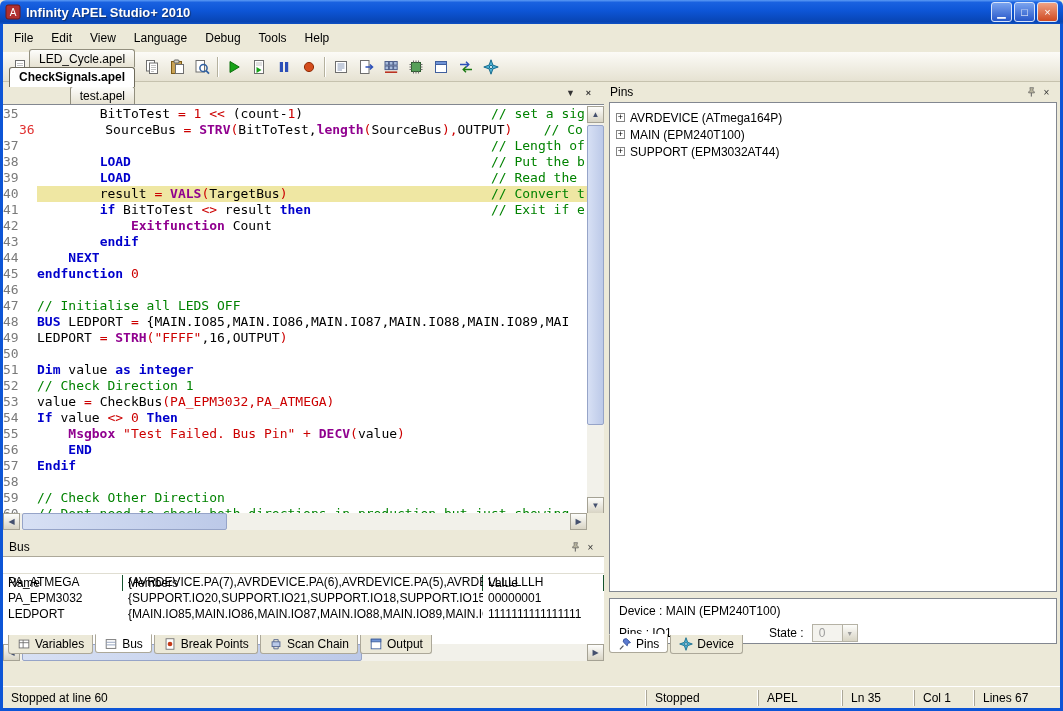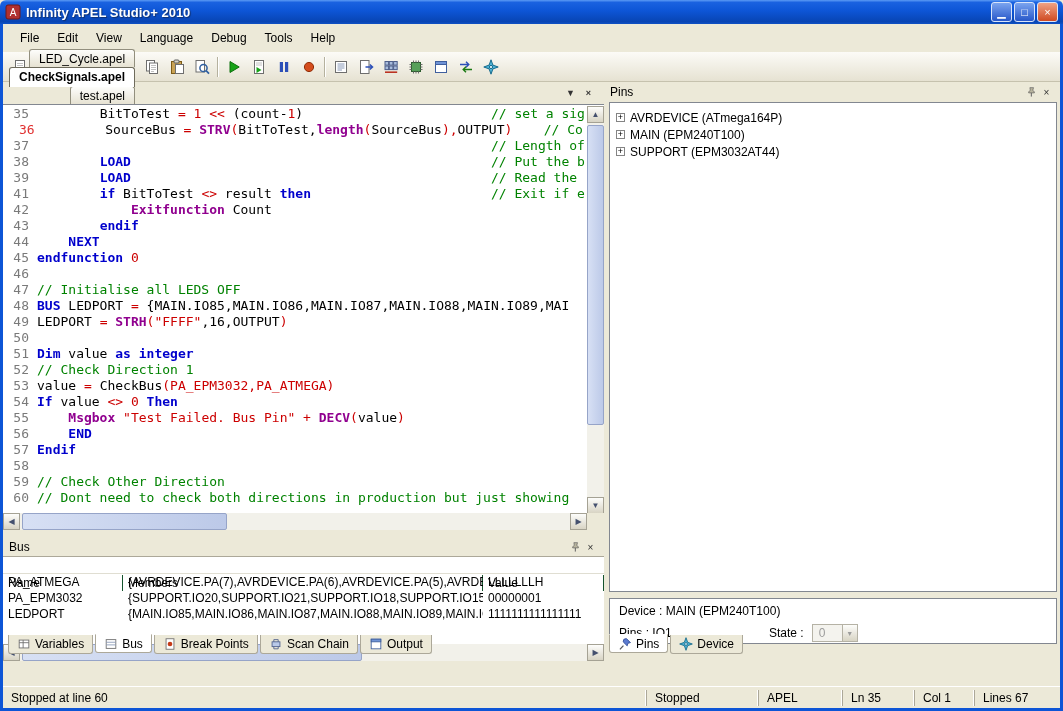--- a/index.html
+++ b/index.html
@@ -14,21 +14,21 @@
   .win-btns { display: flex; gap: 2px; }
   .wbtn { width: 21px; height: 20px; border: 1px solid #d8e4fa; border-radius: 3px; color: #fff; font-size: 11px;
     display: flex; align-items: center; justify-content: center; background: linear-gradient(#7ba4ef,#2757c9); }
   .wbtn.close { background: linear-gradient(#f0a284,#cf4a22); }
   .frame { position: absolute; background: #0d55d6; }
   .frame-l { left: 0; top: 24px; width: 3px; bottom: 0; }
   .frame-r { right: 0; top: 24px; width: 3px; bottom: 0; }
   .frame-b { left: 0; right: 0; bottom: 0; height: 3px; }
   .content { position: absolute; left: 3px; top: 24px; right: 3px; bottom: 3px; display: flex; flex-direction: column; background: #ece9d8; }
 
-  .menubar { height: 28px; display: flex; align-items: center; padding-left: 8px; }
+  .menubar { height: 28px; display: flex; align-items: center; padding-left: 2px; }
   .menu-item { padding: 4px 9px; cursor: default; }
   .toolbar { height: 30px; background: linear-gradient(#fcfbf7,#e6e2d2); border-bottom: 1px solid #c6c2ae; display: flex; align-items: center; padding: 0 4px; }
   .tb-btn { width: 25px; height: 24px; display: flex; align-items: center; justify-content: center; border-radius: 2px; }
   .tb-sep { width: 1px; height: 20px; background: #b5b19e; margin: 0 3px; box-shadow: 1px 0 0 #fff; }
   .icon { display: inline-flex; align-items: center; justify-content: center; }
 
   
   .main { position: relative; flex: 0 0 604px; }
   .leftcol { position: absolute; left: 0; top: 0; width: 601px; height: 604px; }
   .rightcol { position: absolute; left: 601px; top: 0; width: 456px; height: 604px; }
@@ -39,21 +39,21 @@
     background: linear-gradient(#fdfdfb,#e6e2d2); margin-right: 1px; white-space: nowrap; }
   .tab.active { background: #fff; font-weight: bold; height: 20px; position: relative; z-index: 3; margin-bottom: -1px; border-color: #6e6b5c; }
   .ts-controls { margin-left: auto; display: flex; gap: 3px; align-self: center; padding-right: 8px; }
   .ts-btn { width: 15px; height: 14px; font-size: 9px; display: flex; align-items: center; justify-content: center; color: #333; font-weight: bold; }
 
   
   .editor { position: absolute; left: 0; top: 22px; width: 601px; height: 426px; background: #fff; border-top: 1px solid #828790; }
   .code-lines { position: absolute; left: 0; top: 1px; right: 17px; bottom: 17px; overflow: hidden;
     font-family: "DejaVu Sans Mono", monospace; font-size: 13px; line-height: 16px; }
   .code-line { display: flex; height: 16px; white-space: pre; }
-  .ln { flex: 0 0 34px; text-align: right; padding-right: 8px; color: #7a7a7a; }
+  .ln { flex: 0 0 34px; text-align: left; padding-right: 8px; color: #7a7a7a; }
   .ln.red { color: var(--breakpoint, #e03030); padding-left: 16px; }
   .lt { flex: 1; white-space: pre; overflow: hidden; }
   .code-line.hl .lt { background: var(--highlight_line, #efe7a3); }
   .sp { color: #000; }
   .sk { color: var(--keyword, #0000cc); font-weight: bold; }
   .sf { color: var(--function, #90008f); font-weight: bold; }
   .sr { color: var(--literal, #cc0000); }
   .sc { color: var(--comment, #008200); }
 
   
@@ -327,20 +327,21 @@
           </span>
         </div>
 
         <div class="editor">
           <div class="code-lines" id="codelines">
               <div class="code-line"><span class="ln">35</span><span class="lt"><span class="sp">        </span><span class="sp">BitToTest </span><span class="sr">= 1 &lt;&lt; </span><span class="sp">(count-</span><span class="sr">1</span><span class="sp">)</span><span class="sp">                        </span><span class="sc">// set a sig</span></span></div>
               <div class="code-line"><span class="ln red">36</span><span class="lt"><span class="sp">        </span><span class="sp">SourceBus </span><span class="sr">= </span><span class="sf">STRV</span><span class="sr">(</span><span class="sp">BitToTest,</span><span class="sf">length</span><span class="sr">(</span><span class="sp">SourceBus</span><span class="sr">),</span><span class="sp">OUTPUT</span><span class="sr">)</span><span class="sp">    </span><span class="sc">// Co</span></span></div>
               <div class="code-line"><span class="ln">37</span><span class="lt"><span class="sp">                                                          </span><span class="sc">// Length of</span></span></div>
               <div class="code-line"><span class="ln">38</span><span class="lt"><span class="sp">        </span><span class="sk">LOAD</span><span class="sp">                                              </span><span class="sc">// Put the b</span></span></div>
               <div class="code-line"><span class="ln">39</span><span class="lt"><span class="sp">        </span><span class="sk">LOAD</span><span class="sp">                                              </span><span class="sc">// Read the </span></span></div>
+              <div class="code-line hl"><span class="ln">40</span><span class="lt"><span class="sp">        </span><span class="sp">result </span><span class="sr">= </span><span class="sf">VALS</span><span class="sr">(</span><span class="sp">TargetBus</span><span class="sr">)</span><span class="sp">                          </span><span class="sc">// Convert t</span></span></div>
               <div class="code-line"><span class="ln">41</span><span class="lt"><span class="sp">        </span><span class="sk">if</span><span class="sp"> BitToTest </span><span class="sr">&lt;&gt; </span><span class="sp">result </span><span class="sk">then</span><span class="sp">                       </span><span class="sc">// Exit if e</span></span></div>
               <div class="code-line"><span class="ln">42</span><span class="lt"><span class="sp">            </span><span class="sf">Exitfunction</span><span class="sp"> Count</span></span></div>
               <div class="code-line"><span class="ln">43</span><span class="lt"><span class="sp">        </span><span class="sk">endif</span></span></div>
               <div class="code-line"><span class="ln">44</span><span class="lt"><span class="sp">    </span><span class="sk">NEXT</span></span></div>
               <div class="code-line"><span class="ln">45</span><span class="lt"><span class="sk">endfunction</span><span class="sp"> </span><span class="sr">0</span></span></div>
               <div class="code-line"><span class="ln">46</span><span class="lt"></span></div>
               <div class="code-line"><span class="ln">47</span><span class="lt"><span class="sc">// Initialise all LEDS OFF</span></span></div>
               <div class="code-line"><span class="ln">48</span><span class="lt"><span class="sk">BUS</span><span class="sp"> LEDPORT </span><span class="sr">= </span><span class="sp">{MAIN.IO85,MAIN.IO86,MAIN.IO87,MAIN.IO88,MAIN.IO89,MAI</span></span></div>
               <div class="code-line"><span class="ln">49</span><span class="lt"><span class="sp">LEDPORT </span><span class="sr">= </span><span class="sf">STRH</span><span class="sr">("FFFF"</span><span class="sp">,16,OUTPUT</span><span class="sr">)</span></span></div>
               <div class="code-line"><span class="ln">50</span><span class="lt"></span></div>

